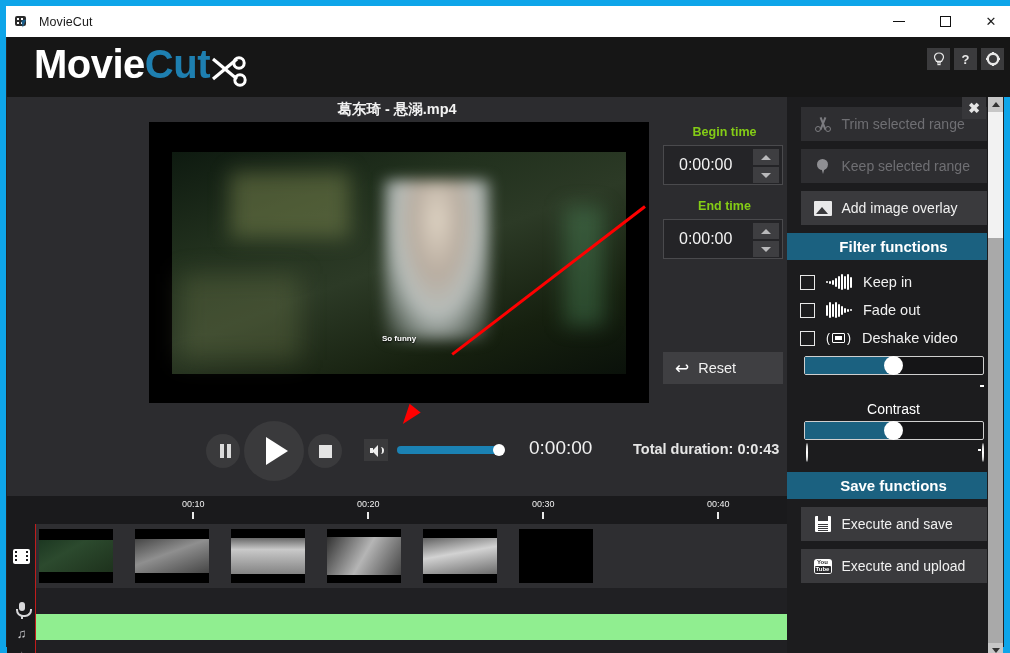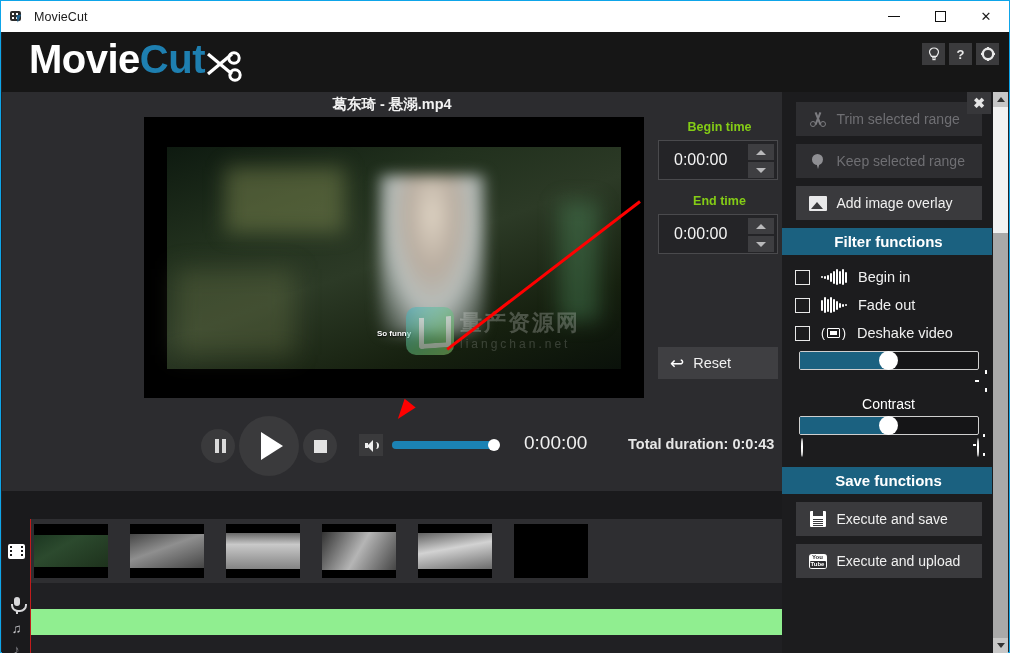--- a/index.html
+++ b/index.html
@@ -4,21 +4,21 @@
 <style>
   * { box-sizing: border-box; margin: 0; padding: 0; }
   html, body {
     width: 1010px; height: 653px;
     font-family: "Liberation Sans", sans-serif;
     background: #1c1c1c; overflow: hidden;
   }
   #app {
     position: relative; width: 1010px; height: 653px;
     background: #232326;
-    border: 1px solid #0ea5e9;
+    border: 6px solid #0ea5e9;
   }
 
   
   .titlebar {
     position: absolute; left: 0; top: 0; width: 1008px; height: 31px;
     background: #ffffff; display: flex; align-items: center;
   }
   .tb-icon { width: 16px; height: 16px; margin-left: 9px; position: relative; }
   .tb-icon .reel {
     position: absolute; left: 0; top: 2px; width: 11px; height: 10px;
@@ -507,27 +507,20 @@
     <div class="video-title">葛东琦 - 悬溺.mp4</div>
 
     <div class="video-frame">
       <div class="vid-inner">
         <div class="vid-blob-a"></div>
         <div class="vid-blob-b"></div>
         <div class="vid-blob-c"></div>
         <div class="vid-person"></div>
         <div class="vid-sub">So funny</div>
       </div>
-      <div class="watermark">
-        <div class="wm-logo"></div>
-        <div class="wm-text">
-          <div class="wm-cn">量产资源网</div>
-          <div class="wm-en">liangchan.net</div>
-        </div>
-      </div>
     </div>
 
     <div class="controls">
       <div class="ctl-circle btn-pause">
           <i></i>
         </div>
       <div class="ctl-circle btn-play">
           <i></i>
         </div>
       <div class="ctl-circle btn-stop">
@@ -619,21 +612,21 @@
         <span style="height:2px"></span>
           <span style="height:3px"></span>
           <span style="height:5px"></span>
         <span style="height:9px"></span>
           <span style="height:13px"></span>
           <span style="height:16px"></span>
         <span style="height:13px"></span>
           <span style="height:16px"></span>
           <span style="height:11px"></span>
       </span>
-      <span class="frow-label">Begin in</span>
+      <span class="frow-label">Keep in</span>
     </div>
 
     <div class="filter-row">
       <span class="cbox"></span>
       <span class="wave">
         <span style="height:11px"></span>
           <span style="height:16px"></span>
           <span style="height:13px"></span>
         <span style="height:16px"></span>
           <span style="height:13px"></span>
@@ -689,20 +682,26 @@
         <span class="yt">
             <span>You</span>
             <span class="b">Tube</span>
           </span>
       </span>
       <span>Execute and upload</span>
     </div>
   </div>
 
   <div class="timeline">
+    <div class="ruler" id="ruler">
+        <div class="tick" style="left: 175px;">00:10<i></i></div>
+        <div class="tick" style="left: 350px;">00:20<i></i></div>
+        <div class="tick" style="left: 525px;">00:30<i></i></div>
+        <div class="tick" style="left: 700px;">00:40<i></i></div>
+      </div>
     <div class="tracks-icons">
       <div class="trk-ico" style="top:22px">
           <span class="film"></span>
         </div>
       <div class="trk-ico" style="top:76px">
         <span class="mic-s">
             <span class="mic-stand"></span>
           </span>
       </div>
       <div class="trk-ico" style="top:99px">

